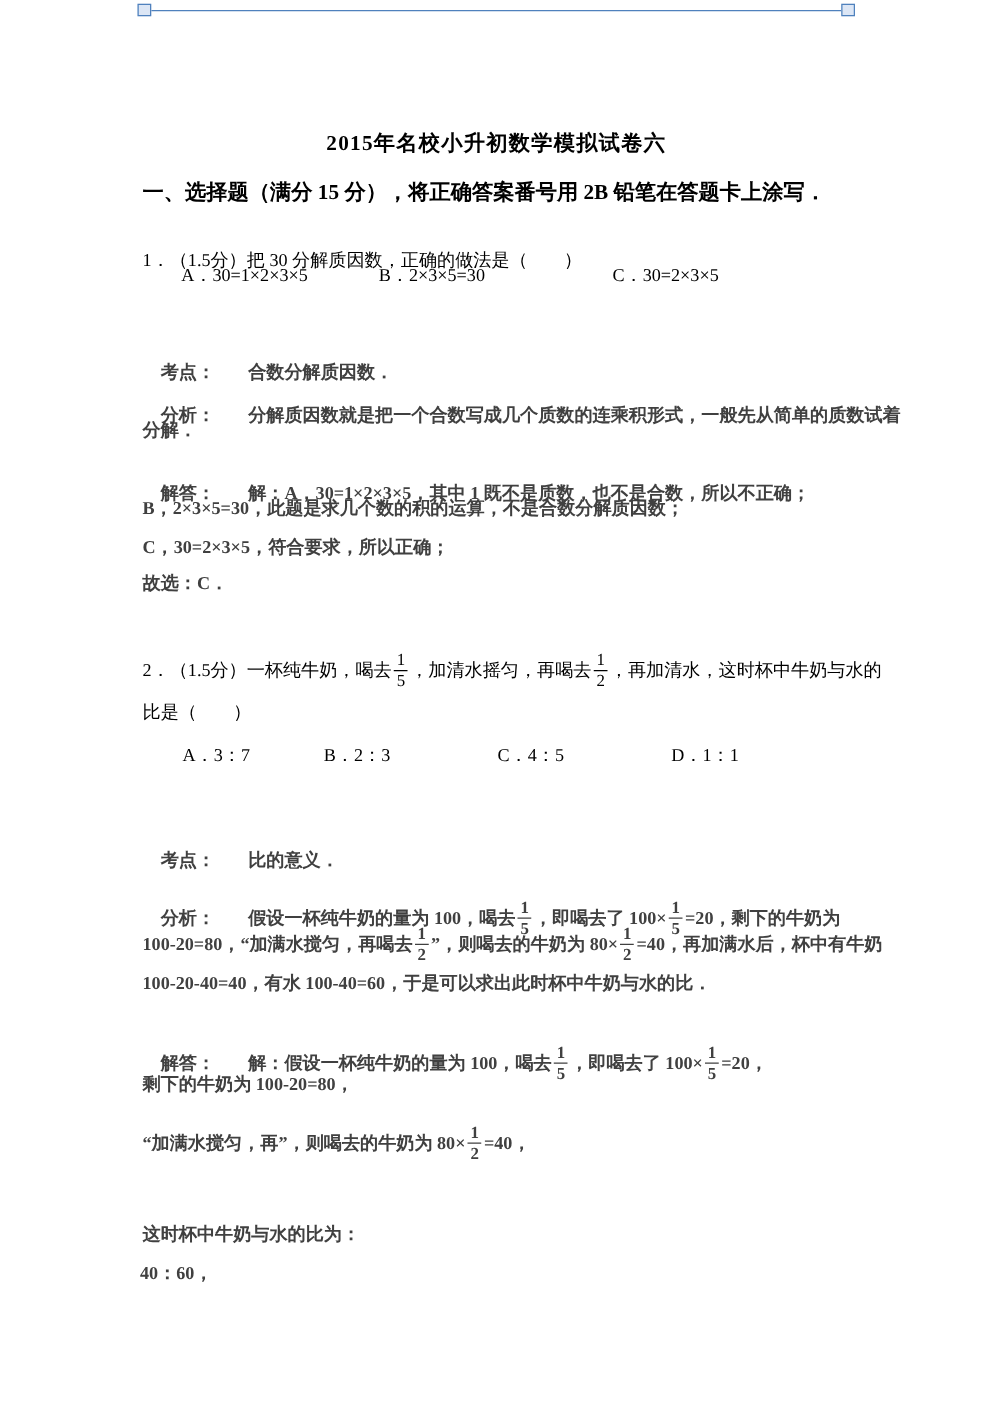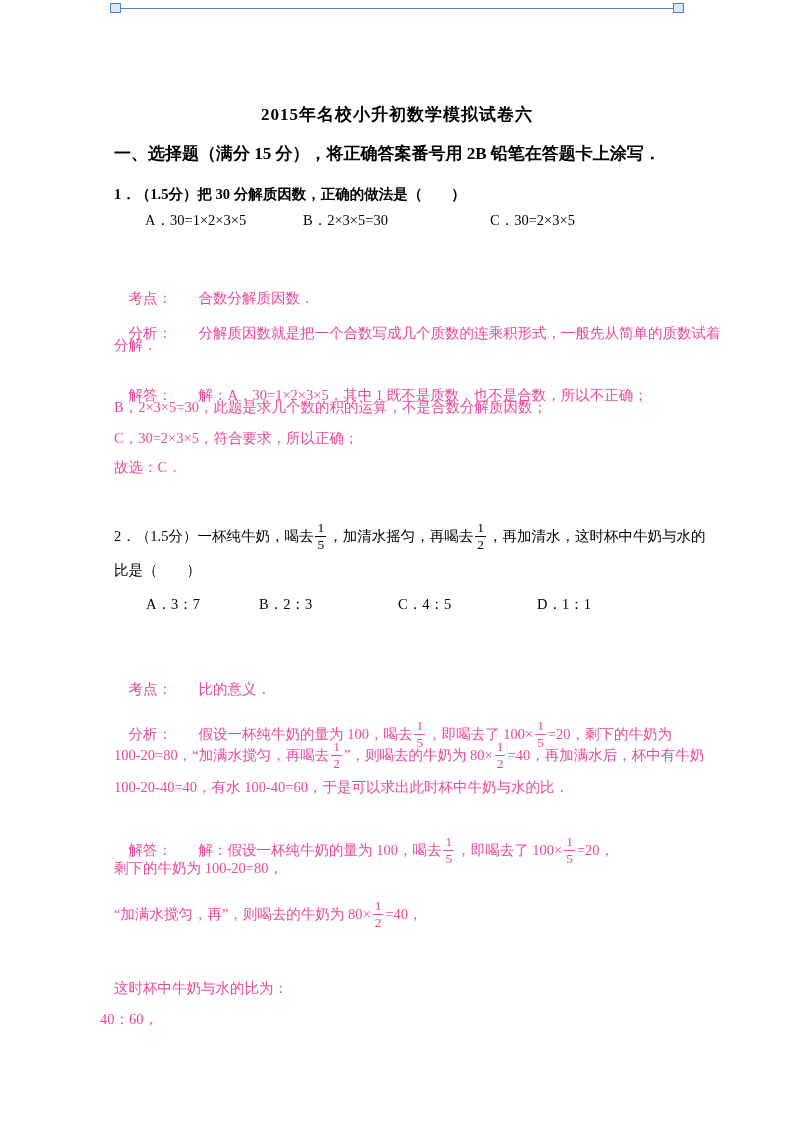--- a/index.html
+++ b/index.html
@@ -3,21 +3,21 @@
 <meta charset="utf-8">
 <style>
   html,body{margin:0;padding:0;background:#fff;}
   .page{
     position:relative;width:794px;height:1123px;background:#ffffff;
     margin:0 auto;overflow:hidden;
     font-family:"Liberation Serif","DejaVu Serif",serif;
     font-size:14.5px;color:#000;
   }
   .abs{position:absolute;white-space:pre;line-height:20px;}
-  .navy{color:#ec4899;}
+  .navy{color:#404040;font-weight:bold;}
   .title{position:absolute;top:100px;left:0;width:100%;text-align:center;
          font-size:17px;font-weight:bold;letter-spacing:1px;line-height:30px;}
   .section-hd{position:absolute;top:143px;left:114px;font-size:17px;font-weight:bold;line-height:22px;white-space:pre;}
   .label{display:inline-block;width:70px;}
   .opt{position:absolute;white-space:pre;}
   
   .frac{display:inline-block;text-align:center;vertical-align:-0.62em;
         line-height:1.05;margin:0 2px;font-size:13.5px;}
   .frac .fn{display:block;border-bottom:1px solid currentColor;padding:0 2px 1px;}
   .frac .fd{display:block;padding-top:1px;}
@@ -35,21 +35,21 @@
 <div class="page">
 
   <div class="frame-line"></div>
   <div class="frame-handle fh-left"></div>
   <div class="frame-handle fh-right"></div>
 
   <div class="title">2015年名校小升初数学模拟试卷六</div>
 
   <div class="section-hd">一、选择题（满分 15 分），将正确答案番号用 2B 铅笔在答题卡上涂写．</div>
 
-  <div class="abs" style="top:184px;left:114px;font-weight:bold;">1．（1.5分）把 30 分解质因数，正确的做法是（　　）</div>
+  <div class="abs" style="top:199px;left:114px;">1．（1.5分）把 30 分解质因数，正确的做法是（　　）</div>
 
   <div>
     <span class="opt" style="top:211px;left:145px;">A．30=1×2×3×5</span>
     <span class="opt" style="top:211px;left:303px;">B．2×3×5=30</span>
     <span class="opt" style="top:211px;left:490px;">C．30=2×3×5</span>
   </div>
 
   <div class="abs navy" style="top:268px;left:114px;">
     <span class="label">考点：</span><span>合数分解质因数．</span>
   </div>
@@ -85,15 +85,15 @@
   </div>
   <div class="abs navy" style="top:740px;left:114px;">100-20=80，“加满水搅匀，再喝去<span class="frac"><span class="fn">1</span><span class="fd">2</span></span>”，则喝去的牛奶为 80×<span class="frac"><span class="fn">1</span><span class="fd">2</span></span>=40，再加满水后，杯中有牛奶</div>
   <div class="abs navy" style="top:777px;left:114px;">100-20-40=40，有水 100-40=60，于是可以求出此时杯中牛奶与水的比．</div>
 
   <div class="abs navy" style="top:815px;left:114px;">
     <span class="label">解答：</span><span>解：假设一杯纯牛奶的量为 100，喝去<span class="frac"><span class="fn">1</span><span class="fd">5</span></span>，即喝去了 100×<span class="frac"><span class="fn">1</span><span class="fd">5</span></span>=20，</span>
   </div>
   <div class="abs navy" style="top:858px;left:114px;">剩下的牛奶为 100-20=80，</div>
   <div class="abs navy" style="top:899px;left:114px;">“加满水搅匀，再”，则喝去的牛奶为 80×<span class="frac"><span class="fn">1</span><span class="fd">2</span></span>=40，</div>
   <div class="abs navy" style="top:978px;left:114px;">这时杯中牛奶与水的比为：</div>
-  <div class="abs navy" style="top:1009px;left:100px;">40：60，</div>
+  <div class="abs navy" style="top:1009px;left:112px;">40：60，</div>
 
 </div>
 
 </body></html>

